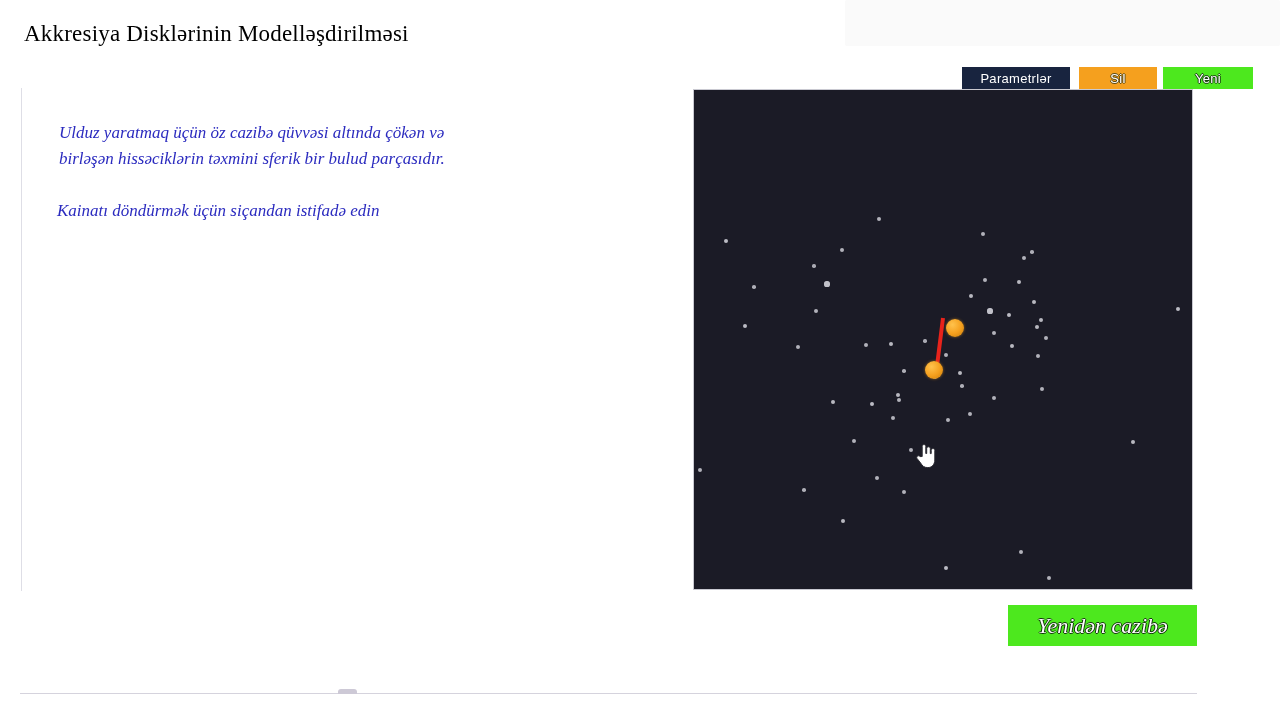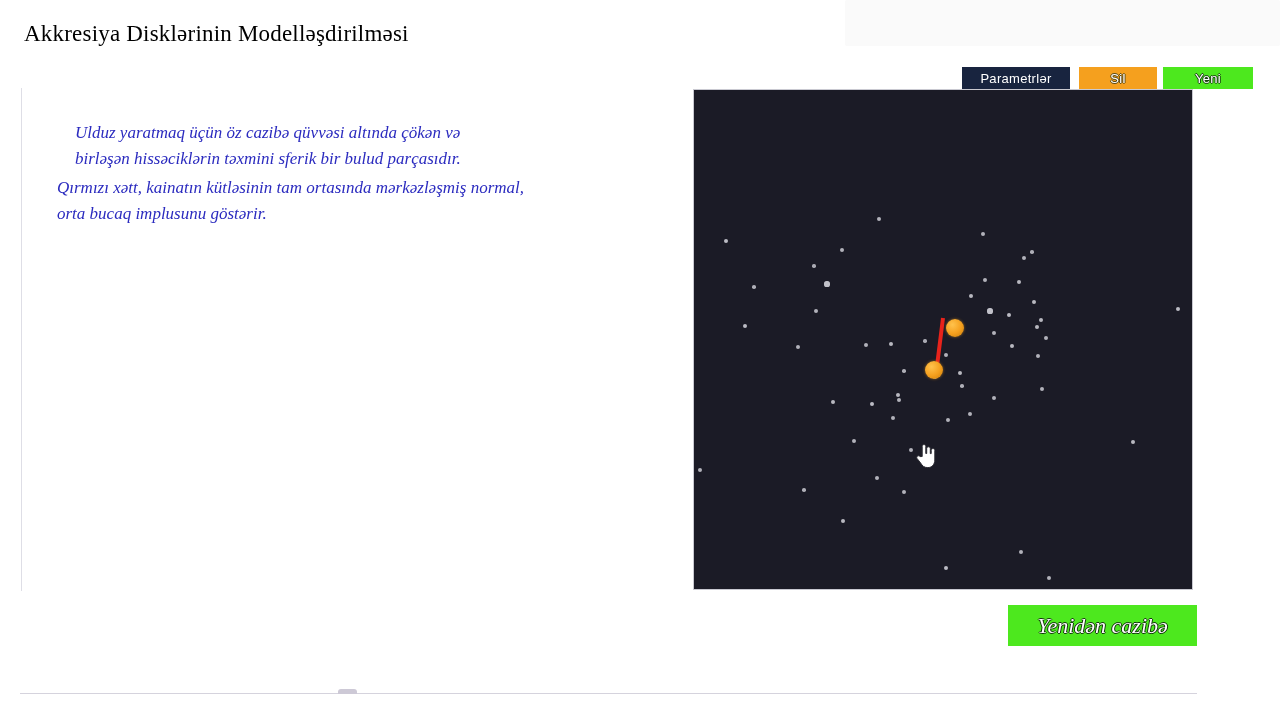--- a/index.html
+++ b/index.html
@@ -102,21 +102,21 @@
     font-family: "Liberation Serif", serif;
     font-style: italic;
     color: #2b2bbf;
   }
   .desc-para {
     font-size: 17px;
     line-height: 26px;
     margin: 0;
     white-space: pre-line;
   }
-  .desc-para.p1 { margin-left: 18px; font-style: italic; }
+  .desc-para.p1 { margin-left: 2px; font-style: italic; }
   .desc-para.p2 { margin-top: 26px; }
   .desc-para.p3 { margin-top: 3px; }
 
   
   .sim-wrap {
     position: absolute;
     left: 693px;
     top: 89px;
     width: 500px;
     height: 501px;
@@ -207,22 +207,21 @@
   <div class="topbar-buttons">
     <div class="tb-btn tb-parametrler">Parametrlər</div>
     <div class="tb-btn tb-sil">Sil</div>
     <div class="tb-btn tb-yeni">Yeni</div>
   </div>
 
   <div class="left-panel">
     <div class="desc-block">
       <p class="desc-para p1">Ulduz yaratmaq üçün öz cazibə qüvvəsi altında çökən və
 birləşən hissəciklərin təxmini sferik bir bulud parçasıdır.</p>
-      <p class="desc-para p3">Qırmızı xətt, kainatın kütləsinin tam ortasında mərkəzləşmiş normal,
-orta bucaq implusunu göstərir.</p>
+      <p class="desc-para p2">Kainatı döndürmək üçün siçandan istifadə edin</p>
     </div>
   </div>
 
   <div class="sim-wrap">
     <div class="sim-canvas" id="sim-canvas">
         <div class="particle" style="width: 4.8px; height: 4.8px; left: 29.6px; top: 148.6px; background: rgb(216, 216, 224); opacity: 0.85;"></div>
         <div class="particle" style="width: 4px; height: 4px; left: 183px; top: 127px; background: rgb(216, 216, 224); opacity: 0.8;"></div>
         <div class="particle" style="width: 5.2px; height: 5.2px; left: 130.4px; top: 191.4px; background: rgb(216, 216, 224); opacity: 0.88;"></div>
         <div class="particle" style="width: 3.6px; height: 3.6px; left: 208.2px; top: 279.2px; background: rgb(216, 216, 224); opacity: 0.78;"></div>
         <div class="particle" style="width: 4.8px; height: 4.8px; left: 48.6px; top: 233.6px; background: rgb(216, 216, 224); opacity: 0.85;"></div>

